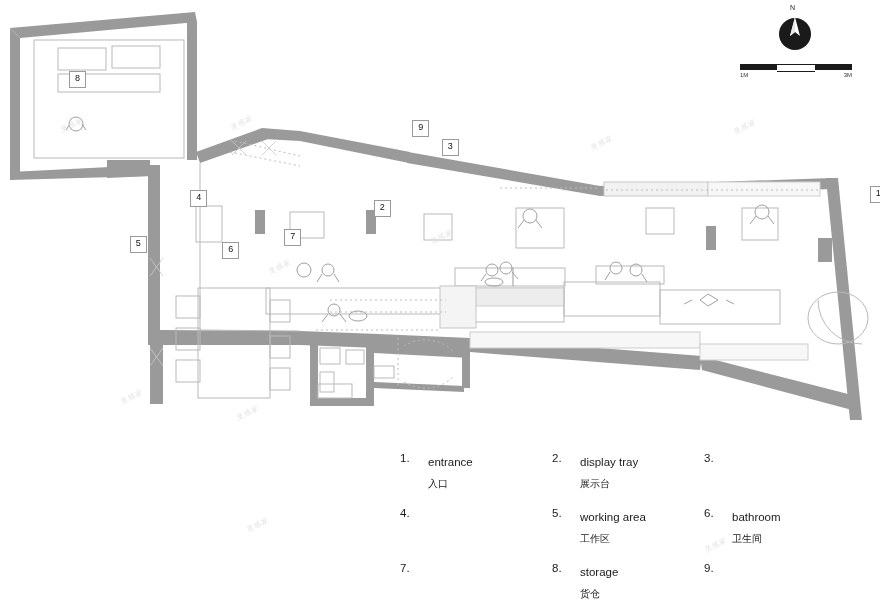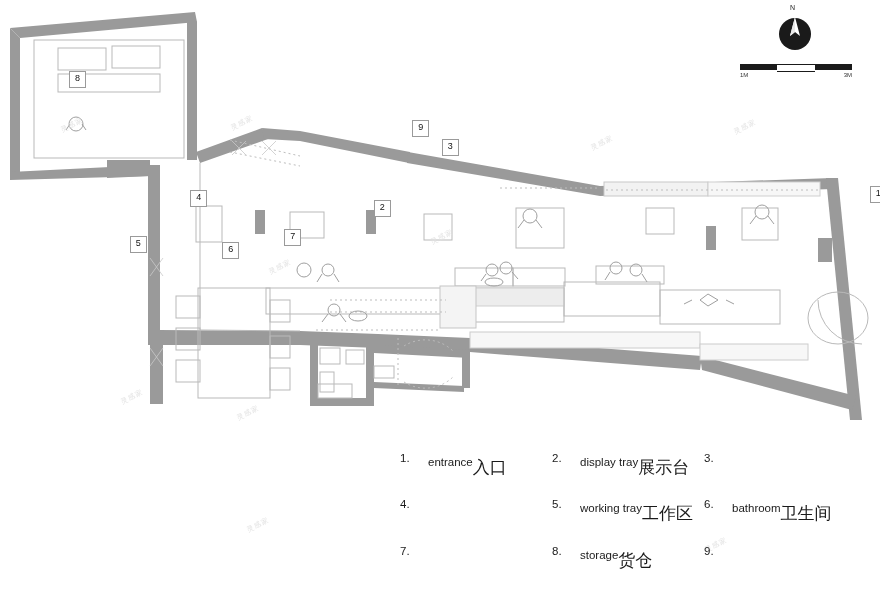--- a/index.html
+++ b/index.html
@@ -92,24 +92,25 @@
     display: flex;
     align-items: flex-start;
   }
   .legend-num {
     width: 28px;
     flex: none;
     color: #1a1a1a;
   }
   .legend-texts {
     display: flex;
+    flex-direction: column;
     line-height: 1.9;
   }
   .legend-en { color: #1a1a1a; white-space: nowrap; }
-  .legend-zh { color: #1a1a1a; font-size: 17px; white-space: nowrap; text-align: right; }
+  .legend-zh { color: #1a1a1a; font-size: 10px; white-space: nowrap; }
   
   .marker {
     position: absolute;
     background: #ffffff;
     border: 1px solid #9a9a9a;
     font-size: 9px;
     line-height: 13px;
     width: 15px;
     height: 15px;
     text-align: center;
@@ -331,21 +332,21 @@
       </div>
       <div class="legend-item">
         <div class="legend-num">3.</div>
       </div>
       <div class="legend-item">
         <div class="legend-num">4.</div>
       </div>
       <div class="legend-item">
         <div class="legend-num">5.</div>
         <div class="legend-texts">
-          <div class="legend-en">working tray</div>
+          <div class="legend-en">working area</div>
           <div class="legend-zh">工作区</div>
         </div>
       </div>
       <div class="legend-item">
         <div class="legend-num">6.</div>
         <div class="legend-texts">
           <div class="legend-en">bathroom</div>
           <div class="legend-zh">卫生间</div>
         </div>
       </div>

